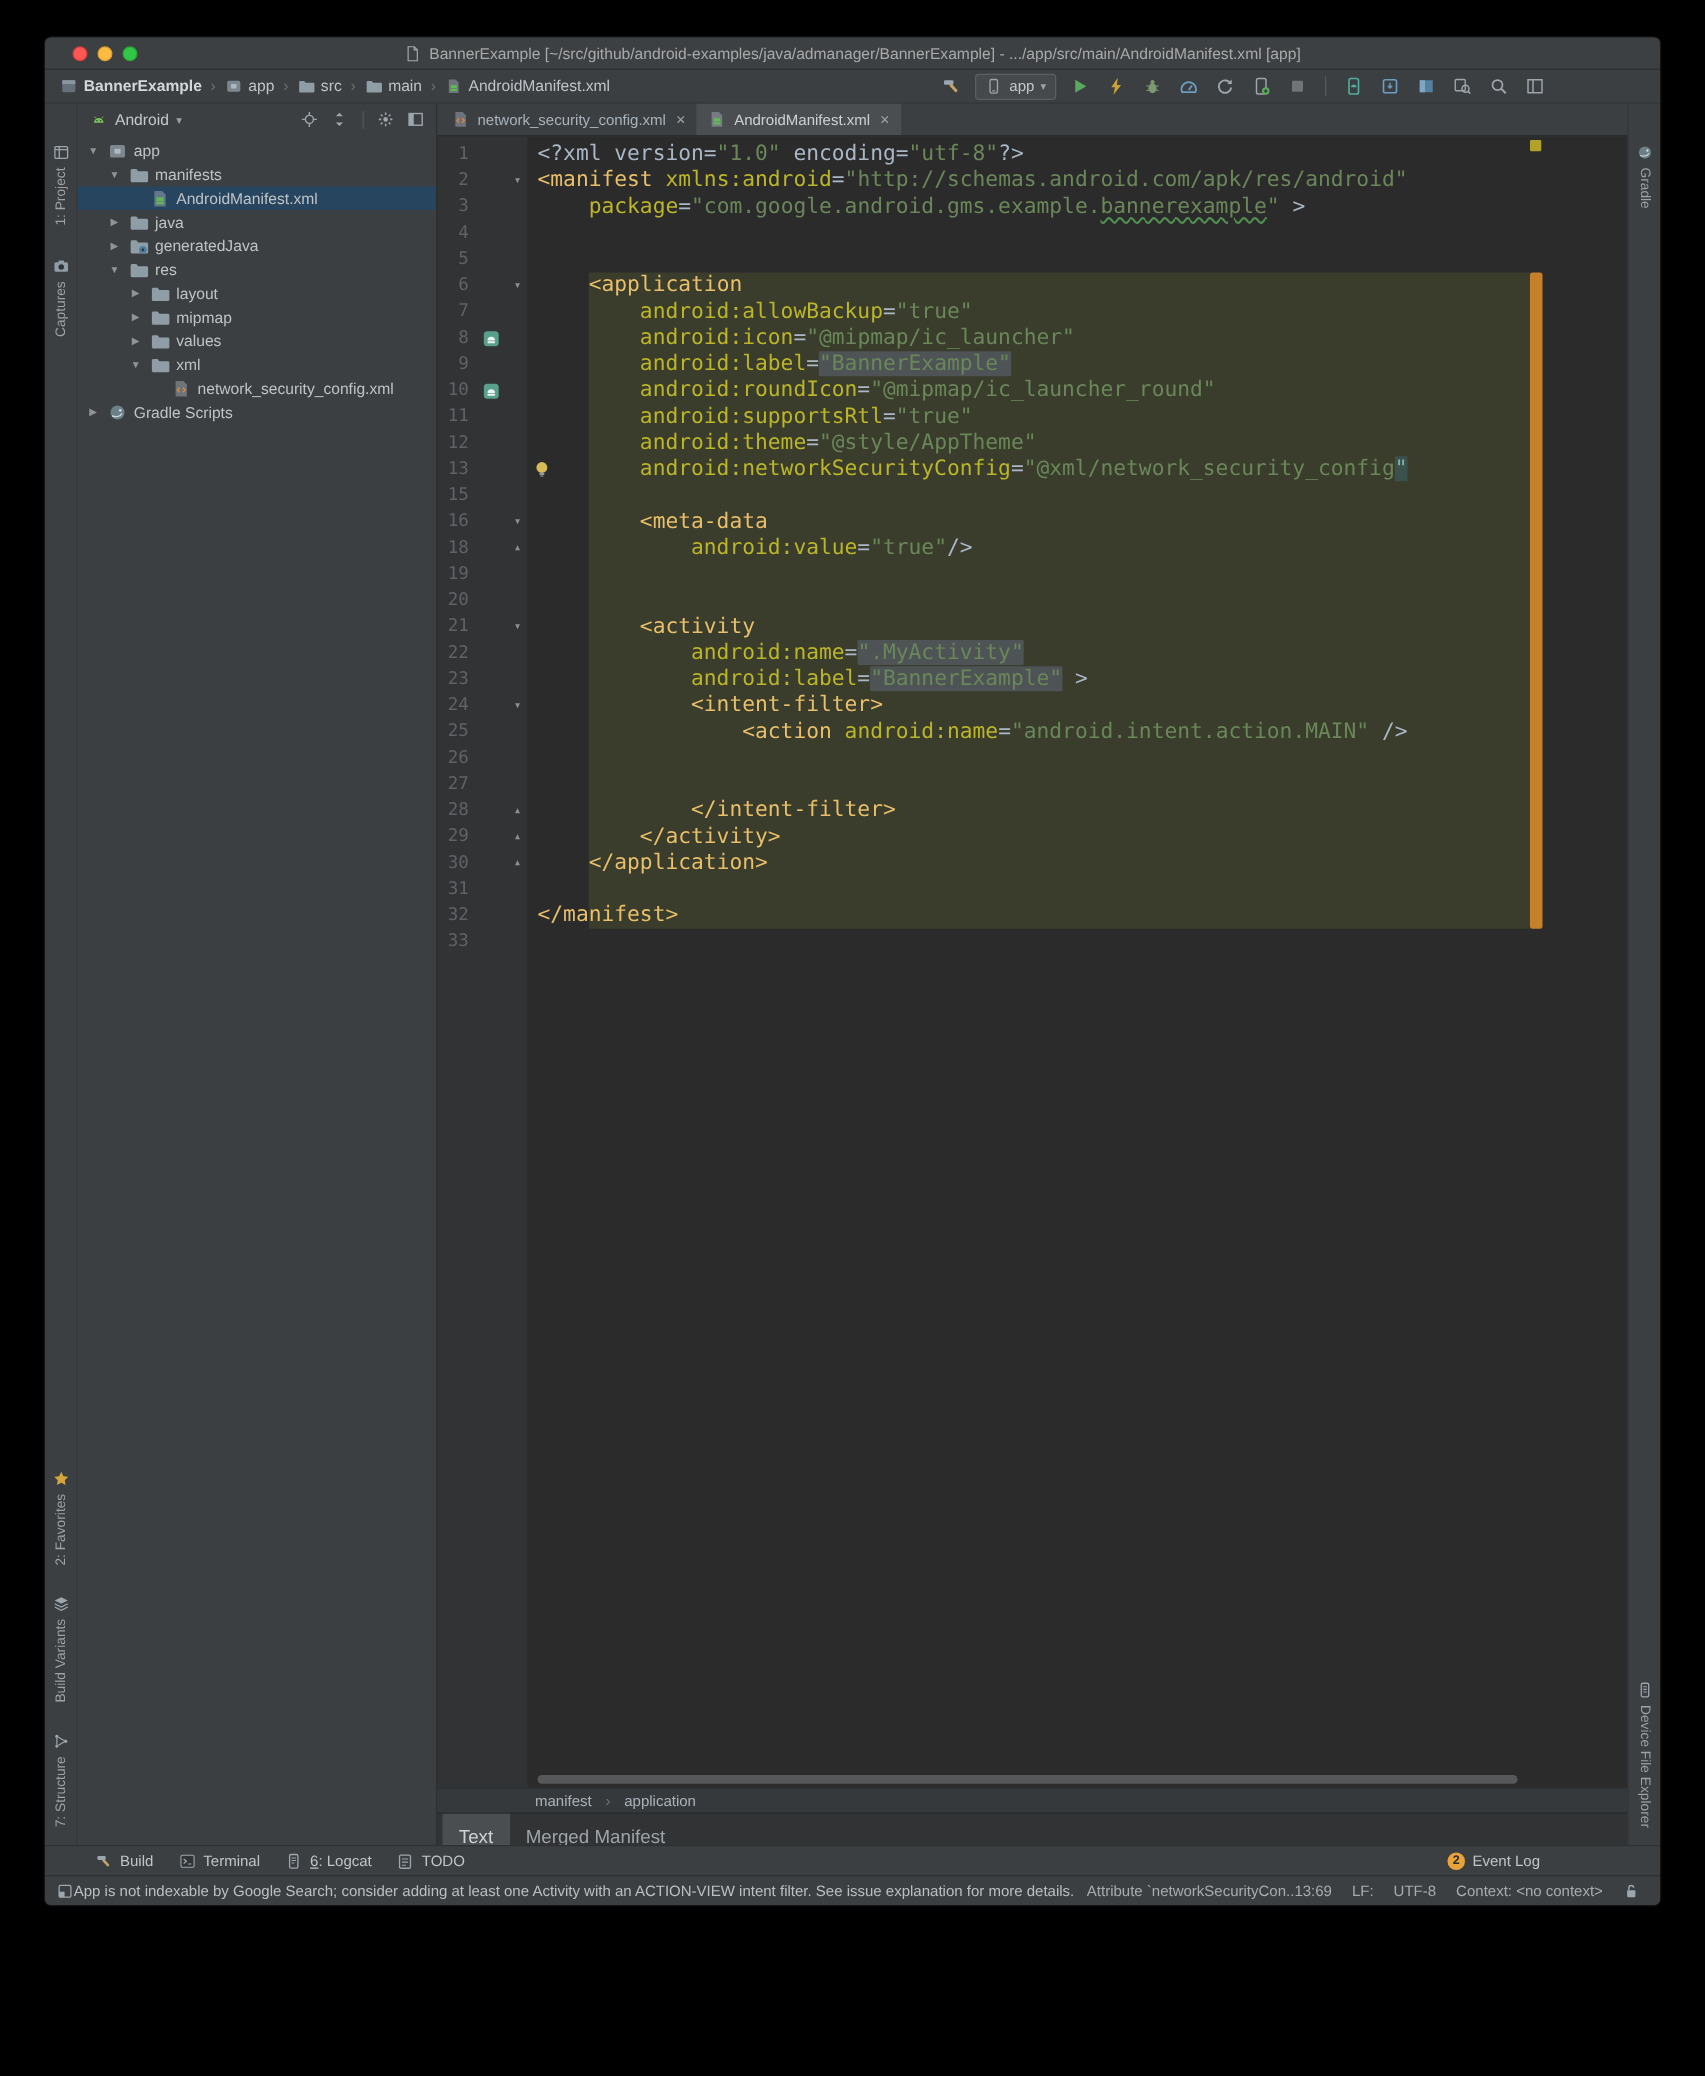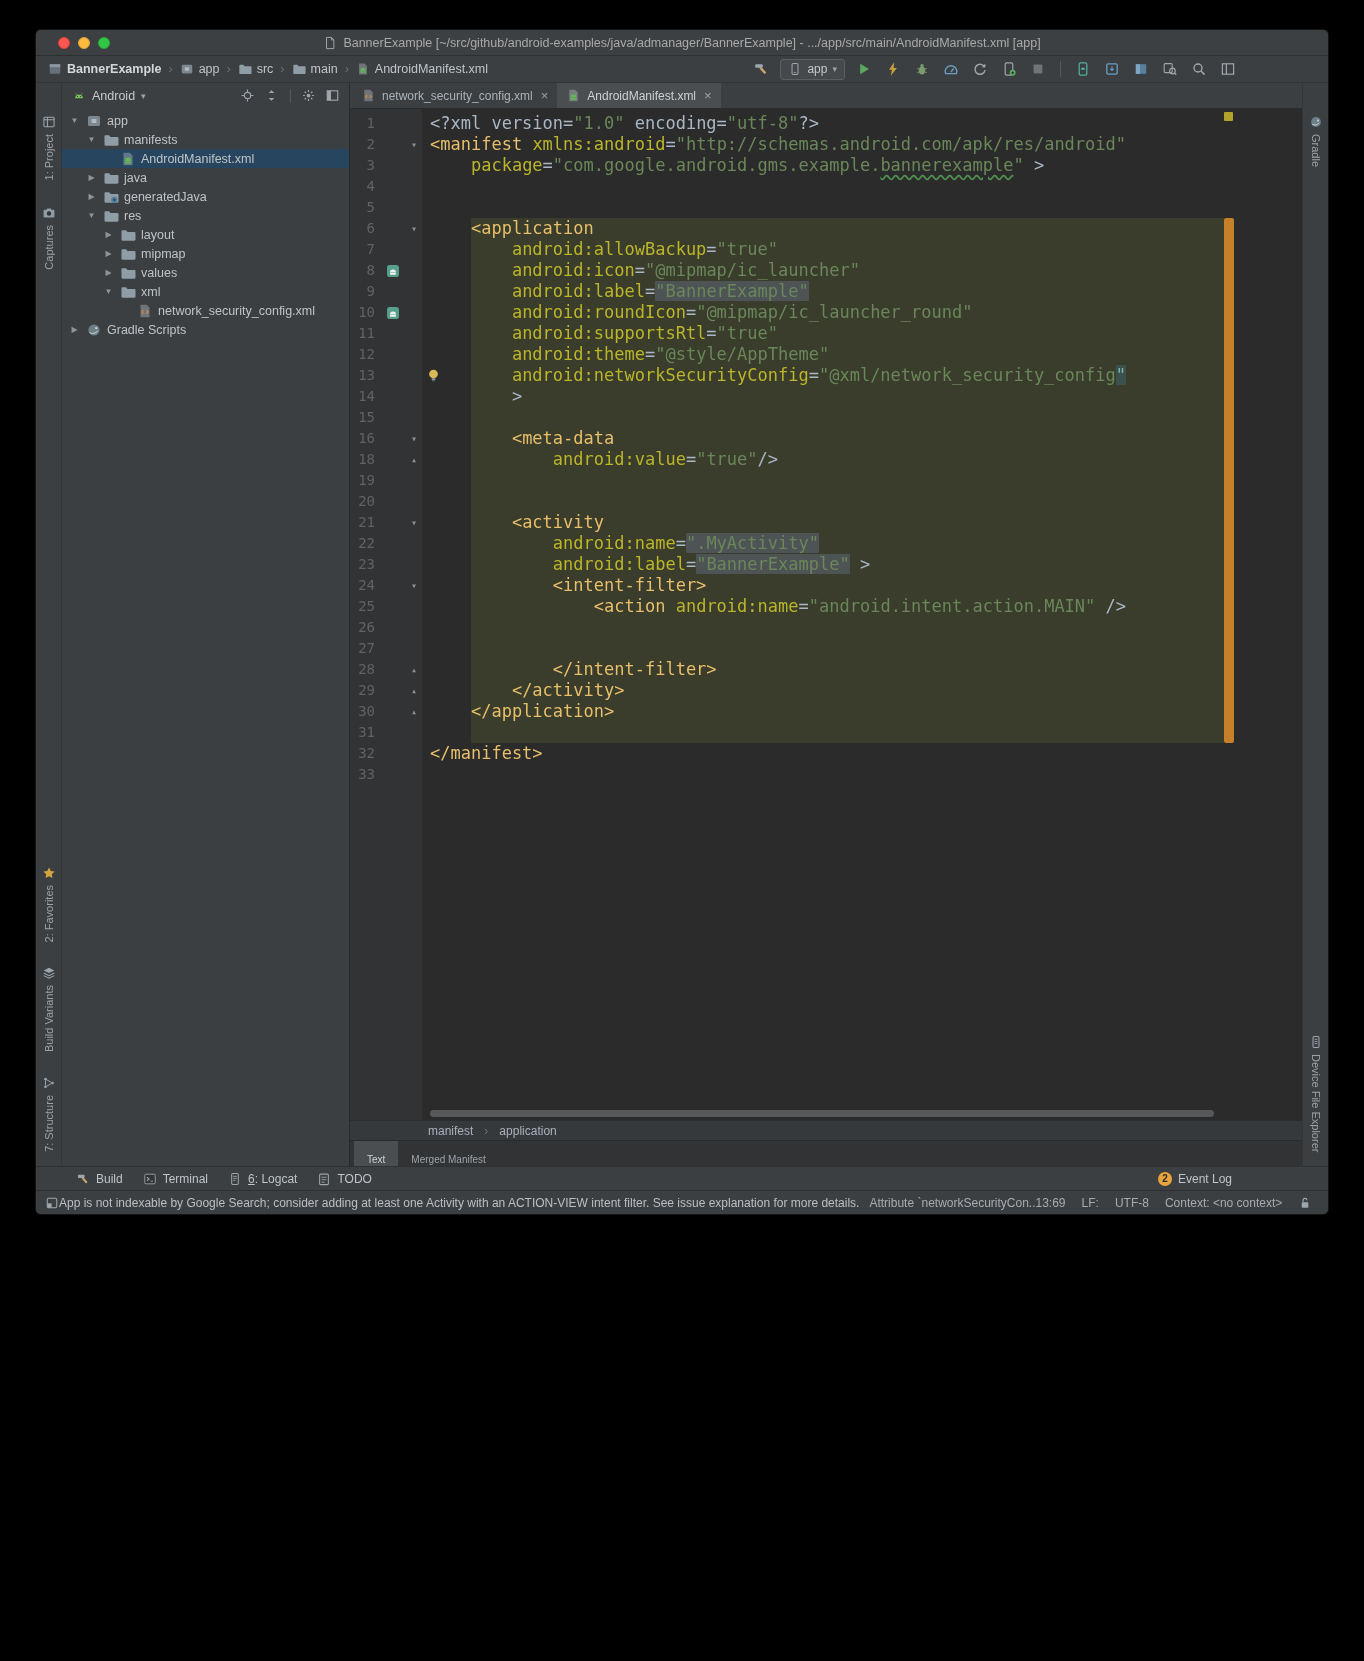--- a/index.html
+++ b/index.html
@@ -1,17 +1,17 @@
 <!DOCTYPE html>
 <html><head>
 <meta charset="utf-8">
 <style>
 *{margin:0;padding:0;box-sizing:border-box}
 html,body{width:1364px;height:1661px;background:#000;overflow:hidden;font-family:"Liberation Sans",sans-serif;-webkit-font-smoothing:antialiased}
-.window{position:absolute;left:36px;top:30px;width:1292px;height:1184px;background:#3c3f41;border-radius:5px;overflow:hidden;display:flex;flex-direction:column;box-shadow:0 0 0 1px #141414,0 18px 40px rgba(0,0,0,.6)}
+.window{position:absolute;left:36px;top:30px;width:1292px;height:1494px;background:#3c3f41;border-radius:5px;overflow:hidden;display:flex;flex-direction:column;box-shadow:0 0 0 1px #141414,0 18px 40px rgba(0,0,0,.6)}
 
 .titlebar{height:26px;flex:none;background:#3d4042;border-bottom:1px solid #2d2f30;position:relative;display:flex;align-items:center}
 .traffic{display:flex;gap:8px;margin-left:22px}
 .tl{width:12px;height:12px;border-radius:50%;display:inline-block}
 .tl.red{background:#fc5753;border:1px solid #df3e38}
 .tl.yellow{background:#fdbc40;border:1px solid #de9f34}
 .tl.green{background:#33c748;border:1px solid #27aa35}
 .title-center{position:absolute;left:140px;right:140px;top:0;bottom:0;display:flex;align-items:center;justify-content:center;gap:6px;pointer-events:none}
 .title-text{font-size:12.5px;color:#a9a9a9;white-space:nowrap;overflow:hidden;text-overflow:ellipsis}
 
@@ -71,21 +71,21 @@
 .tk-sh{color:#6a8759;background:#4e5356;border-radius:1px}
 .tk-sm{color:#7fb3aa;background:#3b514d}
 .tk-sw{color:#6a8759;text-decoration:underline;text-decoration-style:wavy;text-decoration-color:#4f8f4f;text-underline-offset:3px}
 .bulb{position:absolute;left:3px;top:2px;width:17px;height:17px}
 .bulb svg{width:17px;height:17px}
 .stripe-mark.warn{position:absolute;right:69px;top:3px;width:9px;height:9px;background:#b3a229;border-radius:1px;z-index:2}
 .stripe-mark.range{position:absolute;right:68px;width:10px;background:#c7802a;border-radius:2px;z-index:2}
 .hscroll{position:absolute;left:80px;right:88px;bottom:3px;height:7px;background:rgba(166,172,177,.35);border-radius:4px;z-index:3}
 .xml-bc{height:20px;flex:none;background:#36393b;border-top:1px solid #2b2e30;display:flex;align-items:center;gap:8px;padding-left:78px;font-size:12px;color:#a9b2ba}
 .view-tabs{height:26px;flex:none;background:#313335;border-top:1px solid #282b2d;display:flex;align-items:stretch;padding-left:4px}
-.vtab{display:inline-flex;align-items:center;padding:18px 13px;font-size:10px;color:#9da3a8}
+.vtab{display:inline-flex;align-items:center;padding:18px 13px;font-size:15px;color:#9da3a8}
 .vtab.active{background:#4a4e50;color:#ced3d6}
 
 .bottombar{height:24px;flex:none;background:#3c3f41;border-top:1px solid #2e3133;display:flex;align-items:center;justify-content:space-between}
 .bb-left{display:flex;align-items:center;gap:20px;padding-left:40px}
 .bb-item{display:inline-flex;align-items:center;gap:6px;font-size:12px;color:#bfc4c8}
 .bb-item svg{width:13px;height:13px}
 .bb-right{display:flex;align-items:center;gap:7px;padding-right:96px;font-size:12px;color:#bfc4c8}
 .ev-badge{width:14px;height:14px;border-radius:50%;background:#e8a33d;color:#2b2b2b;font-size:10px;font-weight:bold;display:inline-flex;align-items:center;justify-content:center}
 .statusbar{height:24px;flex:none;background:#3c3f41;border-top:1px solid #2e3133;display:flex;align-items:center;font-size:12px;color:#bbbfc3;position:relative}
 .corner-icn{display:inline-flex;margin-left:9px}
@@ -621,26 +621,20 @@
               </div>
               <div class="cl">
                 <span class="g-num">13</span>
                 <span class="g-ico"></span>
                 <span class="g-fold"></span>
                 <span class="code-text"><span class="tk-p">        </span><span class="tk-a">android:networkSecurityConfig</span><span class="tk-p">=</span><span class="tk-s">"@xml/network_security_config</span><span class="tk-sm">"</span><span class="bulb"><svg viewBox="0 0 16 16">
                       <circle cx="8" cy="6.6" r="4.1" fill="#d8bb56"></circle>
                       <rect x="6.2" y="10.6" width="3.6" height="1.6" rx="0.4" fill="#90969a"></rect>
                       <rect x="6.7" y="12.4" width="2.6" height="1.1" rx="0.4" fill="#72777b"></rect>
                     </svg></span></span>
-              </div>
-              <div class="cl">
-                <span class="g-num">14</span>
-                <span class="g-ico"></span>
-                <span class="g-fold"></span>
-                <span class="code-text"><span class="tk-p">        &gt;</span></span>
               </div>
               <div class="cl">
                 <span class="g-num">15</span>
                 <span class="g-ico"></span>
                 <span class="g-fold"></span>
                 <span class="code-text"></span>
               </div>
               <div class="cl">
                 <span class="g-num">16</span>
                 <span class="g-ico"></span>

